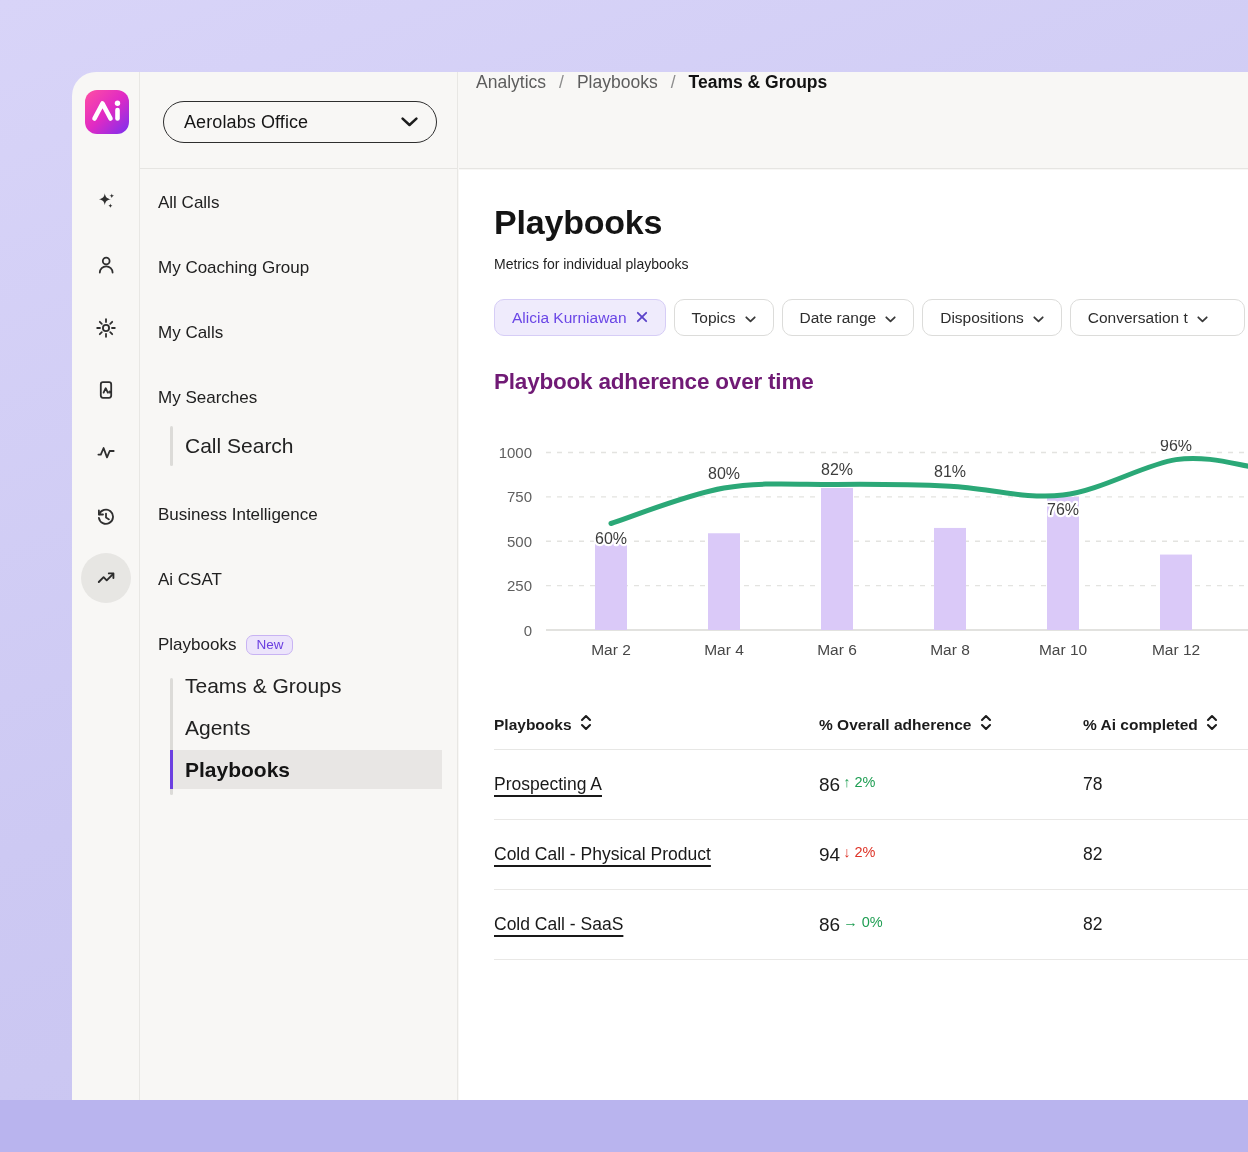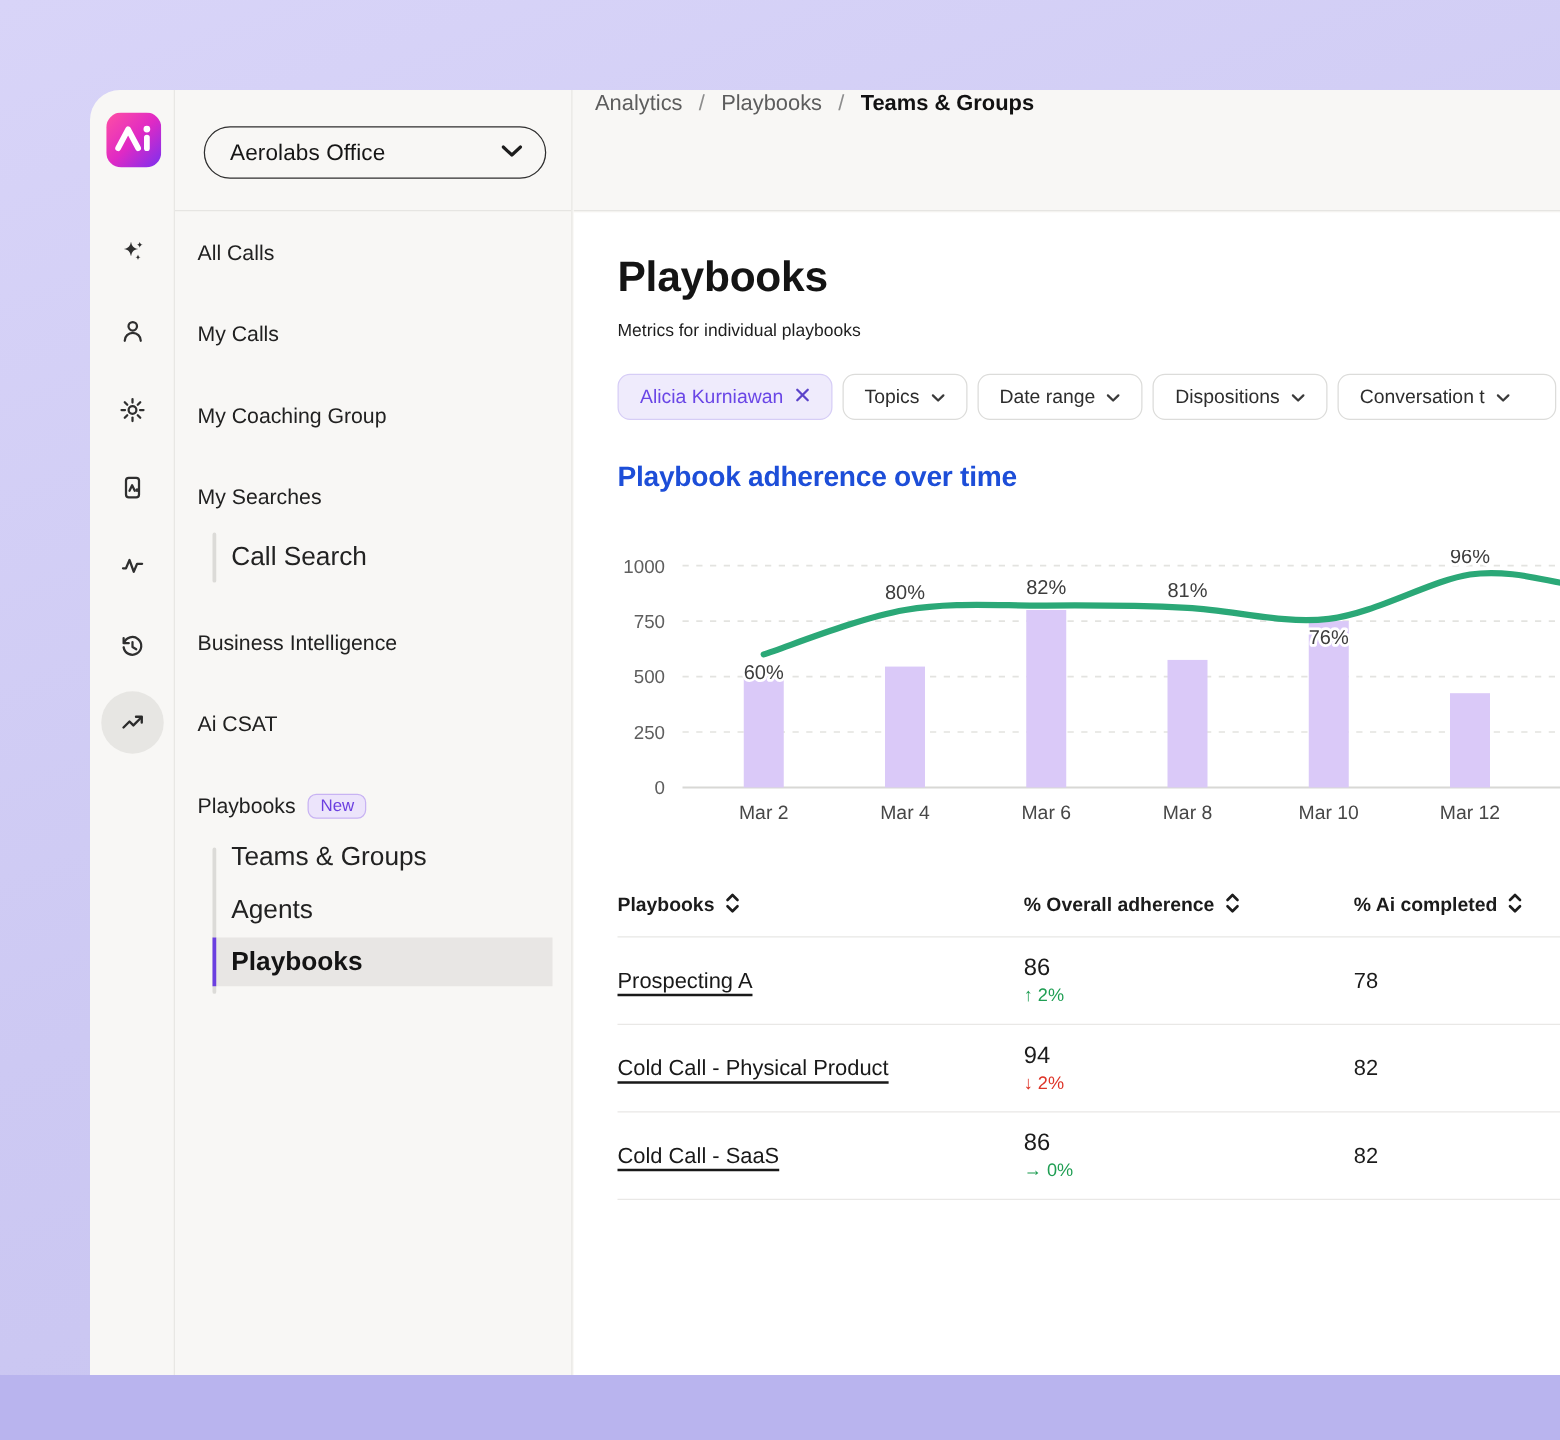--- a/index.html
+++ b/index.html
@@ -84,33 +84,33 @@
   
   .chips { position:absolute; left:35px; top:129px; display:flex; gap:8px; white-space:nowrap; }
   .chip {
     height:37px; display:inline-flex; align-items:center; gap:9px; padding:0 17px;
     border:1px solid #dcdcda; border-radius:10px; background:#fff;
     font-size:15.5px; color:#2d2d2d; cursor:pointer; flex:0 0 auto;
   }
   .chip.selected { background:#efebfc; border-color:#d6cdf6; color:#6a46e6; }
   .chip.clipped { min-width:175px; }
   
-  .chart-title { position:absolute; left:35px; top:199px; font-size:22.5px; font-weight:700; color:#1d4ed8; letter-spacing:-.2px; }
+  .chart-title { position:absolute; left:35px; top:199px; font-size:22.5px; font-weight:700; color:#701a75; letter-spacing:-.2px; }
   #chart { position:absolute; left:35px; top:270px; }
   .ytick { font-size:15px; fill:#5f5f5f; }
   .xtick { font-size:15.5px; fill:#474747; }
   .pt-label { font-size:16px; fill:#3d3d3d; font-weight:500; paint-order:stroke; stroke:#ffffff; stroke-width:4.5px; stroke-linejoin:round; }
   
   .table { position:absolute; left:35px; top:530px; width:754px; }
   .t-row { display:grid; grid-template-columns:325px 264px 1fr; align-items:center; }
   .t-head { height:50px; border-bottom:1px solid #e7e7e5; }
   .t-head .hcell { display:flex; align-items:center; gap:8px; font-size:15.5px; font-weight:700; color:#1b1b1b; cursor:pointer; white-space:nowrap; }
   .t-body .t-row { height:70px; border-bottom:1px solid #e9e8e6; }
   .pb-link { font-size:17.5px; color:#191919; cursor:pointer; text-decoration:underline; text-underline-offset:5px; text-decoration-thickness:1.5px; white-space:nowrap; }
-  .adh { display:flex; flex-direction:column; gap:3px; }
+  .adh { display:flex; flex-direction:row; gap:3px; }
   .adh .val { font-size:19px; color:#1b1b1b; }
   .adh .delta { font-size:14.5px; font-weight:500; }
   .ai-val { font-size:17.5px; color:#1b1b1b; }
 </style>
 </head>
 <body>
 
 <div id="stage">
   <div class="window">
 
@@ -201,24 +201,24 @@
                 <path d="M1.6 1.6 L8.5 8 L15.4 1.6"></path>
               </svg>
           </span>
         </div>
       </div>
       <div class="nav" id="sidebar-nav">
           <div class="nav-item" style="margin-bottom: 37px;">
             <span>All Calls</span>
           </div>
           <div class="nav-item" style="margin-bottom: 37px;">
+            <span>My Coaching Group</span>
+          </div>
+          <div class="nav-item" style="margin-bottom: 37px;">
             <span>My Calls</span>
-          </div>
-          <div class="nav-item" style="margin-bottom: 37px;">
-            <span>My Coaching Group</span>
           </div>
           <div class="nav-item" style="margin-bottom: 14px;">
             <span>My Searches</span>
           </div>
           <div class="sub-block callsearch">
             <div class="rail-line"></div>
             <div class="sub-item">
               <span>Call Search</span>
             </div>
           </div>

